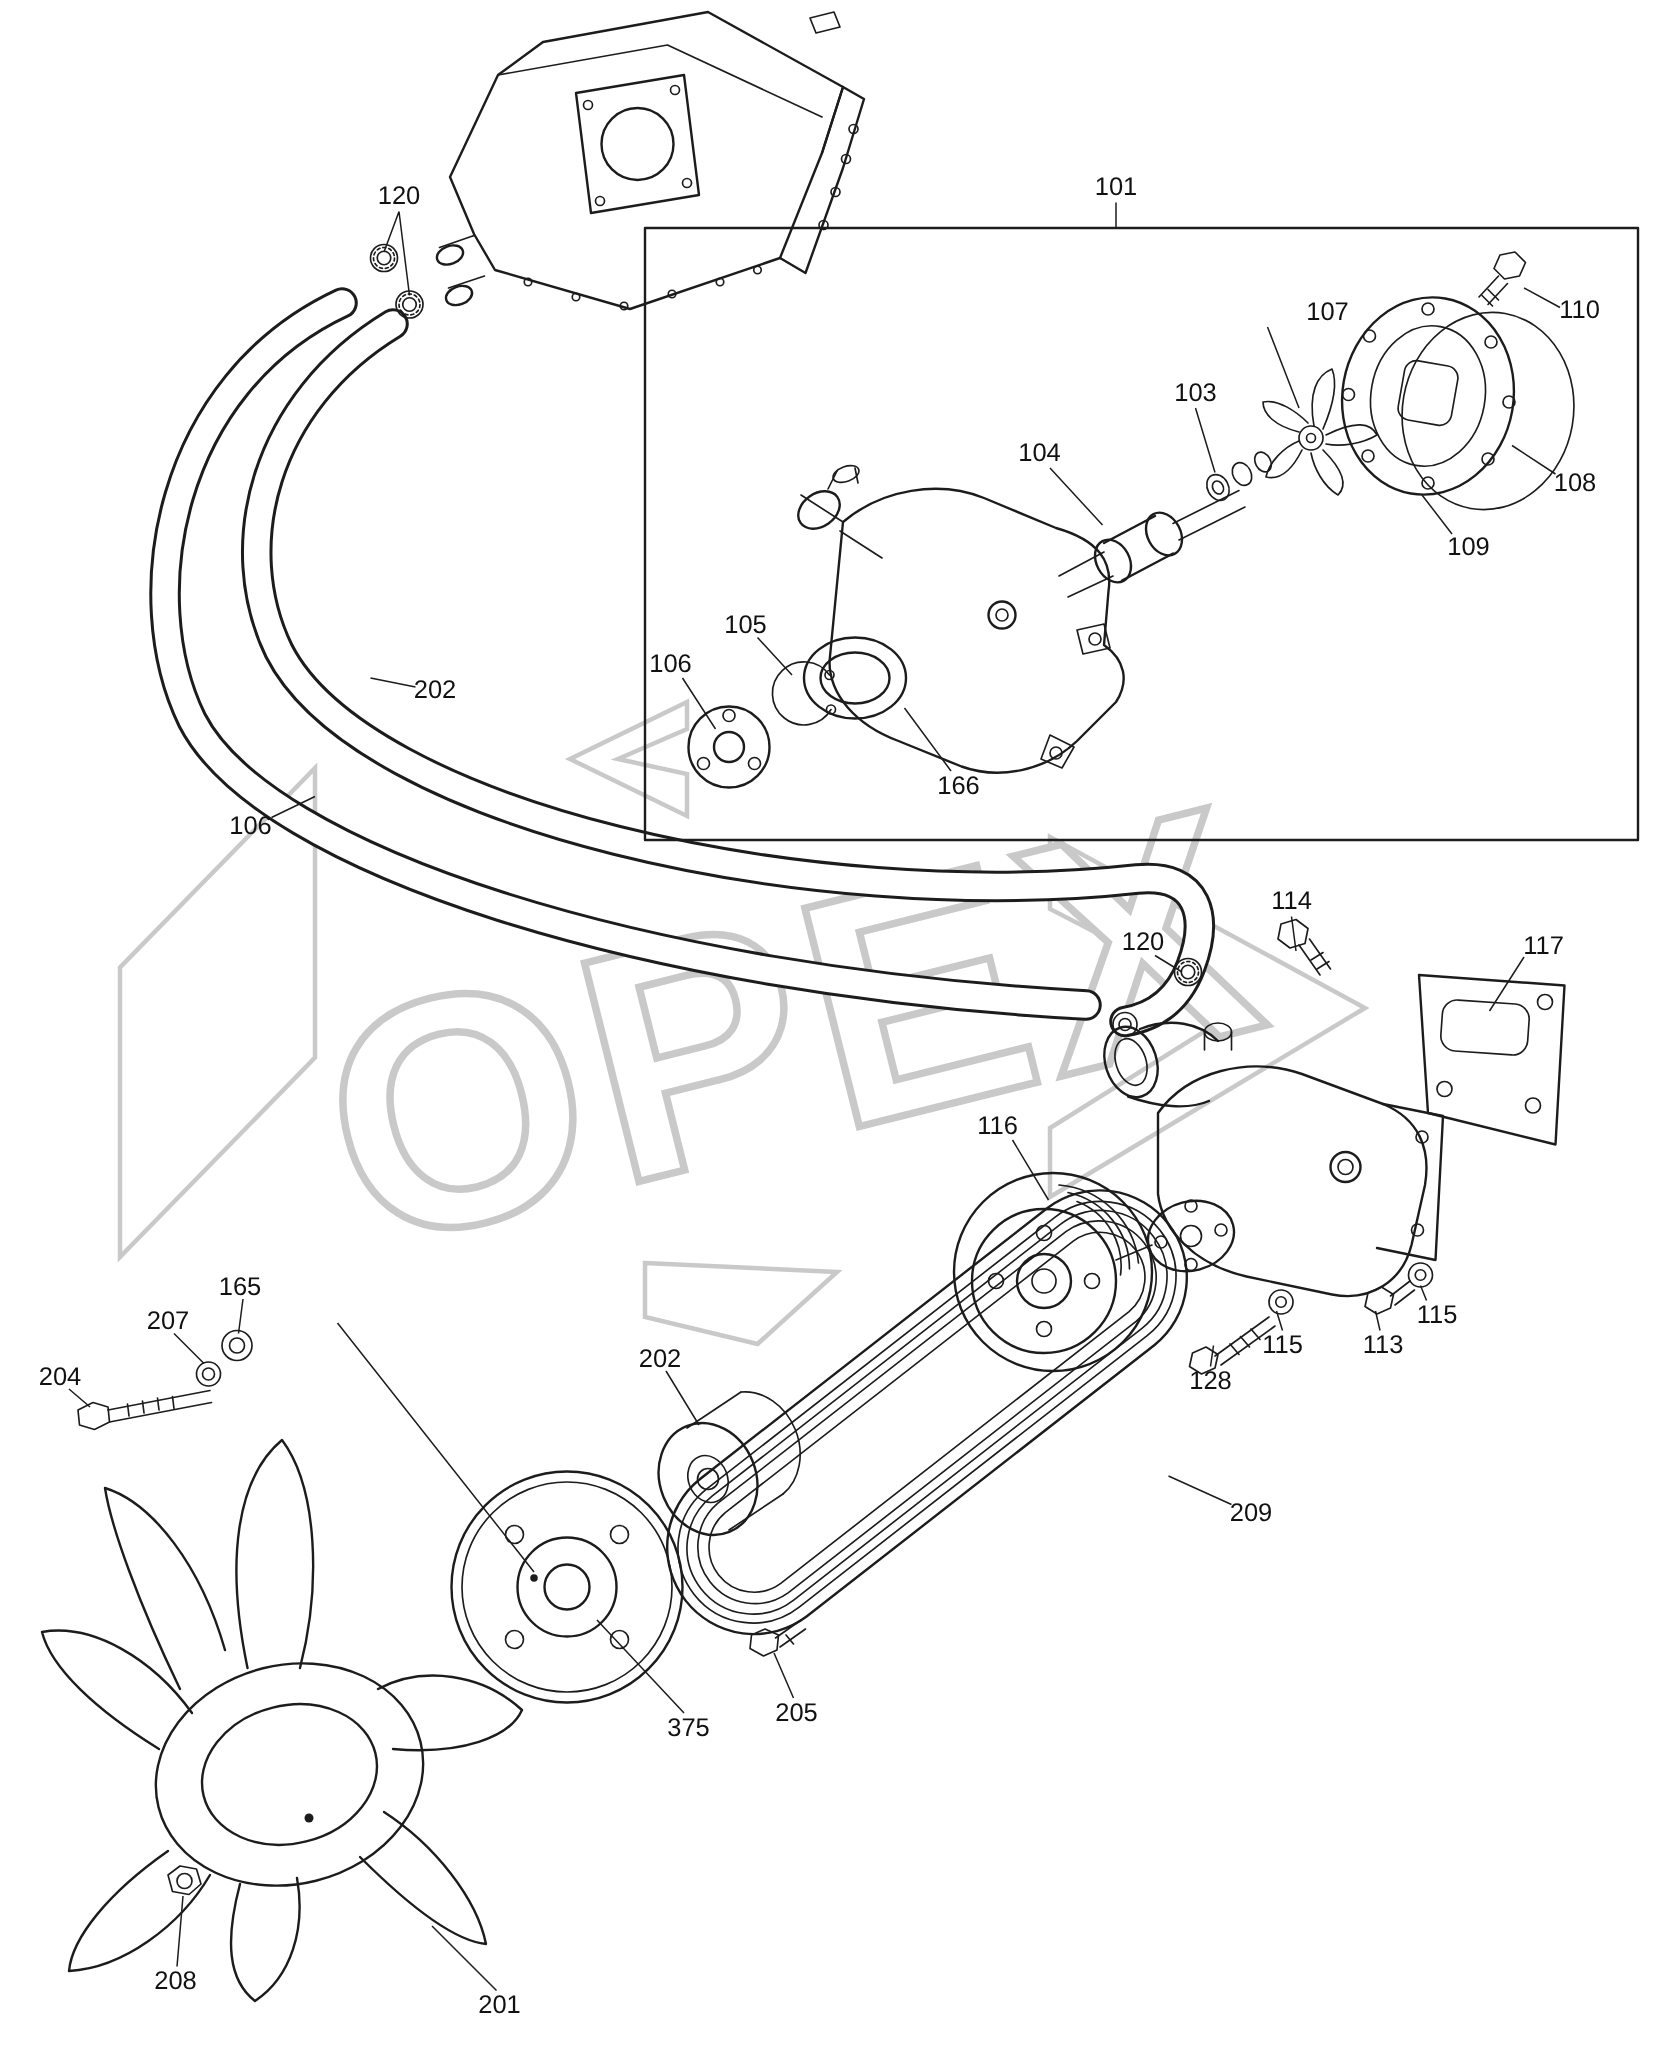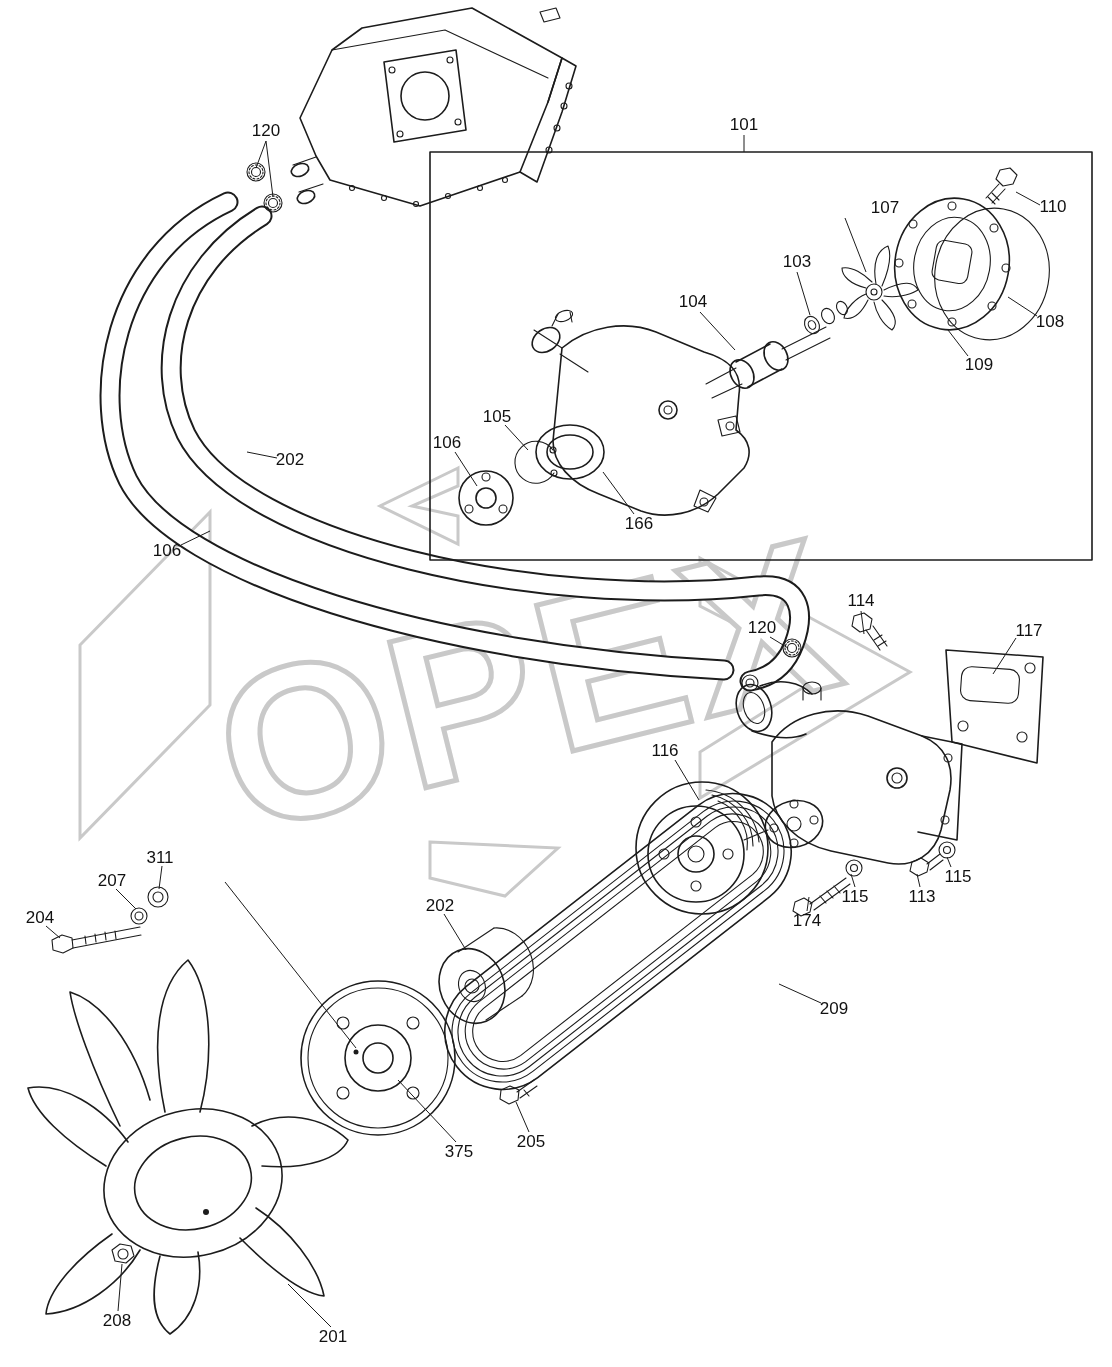--- a/index.html
+++ b/index.html
@@ -368,23 +368,23 @@
   <div class="callout" style="left:639px;top:524px">166</div>
   <div class="callout" style="left:290px;top:460px">202</div>
   <div class="callout" style="left:167px;top:551px">106</div>
   <div class="callout" style="left:861px;top:601px">114</div>
   <div class="callout" style="left:1029px;top:631px">117</div>
   <div class="callout" style="left:762px;top:628px">120</div>
   <div class="callout" style="left:665px;top:751px">116</div>
   <div class="callout" style="left:855px;top:897px">115</div>
   <div class="callout" style="left:958px;top:877px">115</div>
   <div class="callout" style="left:922px;top:897px">113</div>
-  <div class="callout" style="left:807px;top:921px">174</div>
+  <div class="callout" style="left:807px;top:921px">128</div>
   <div class="callout" style="left:834px;top:1009px">209</div>
-  <div class="callout" style="left:160px;top:858px">311</div>
+  <div class="callout" style="left:160px;top:858px">165</div>
   <div class="callout" style="left:112px;top:881px">207</div>
   <div class="callout" style="left:40px;top:918px">204</div>
   <div class="callout" style="left:440px;top:906px">202</div>
   <div class="callout" style="left:459px;top:1152px">375</div>
   <div class="callout" style="left:531px;top:1142px">205</div>
   <div class="callout" style="left:117px;top:1321px">208</div>
   <div class="callout" style="left:333px;top:1337px">201</div>
 
 </div>
 

